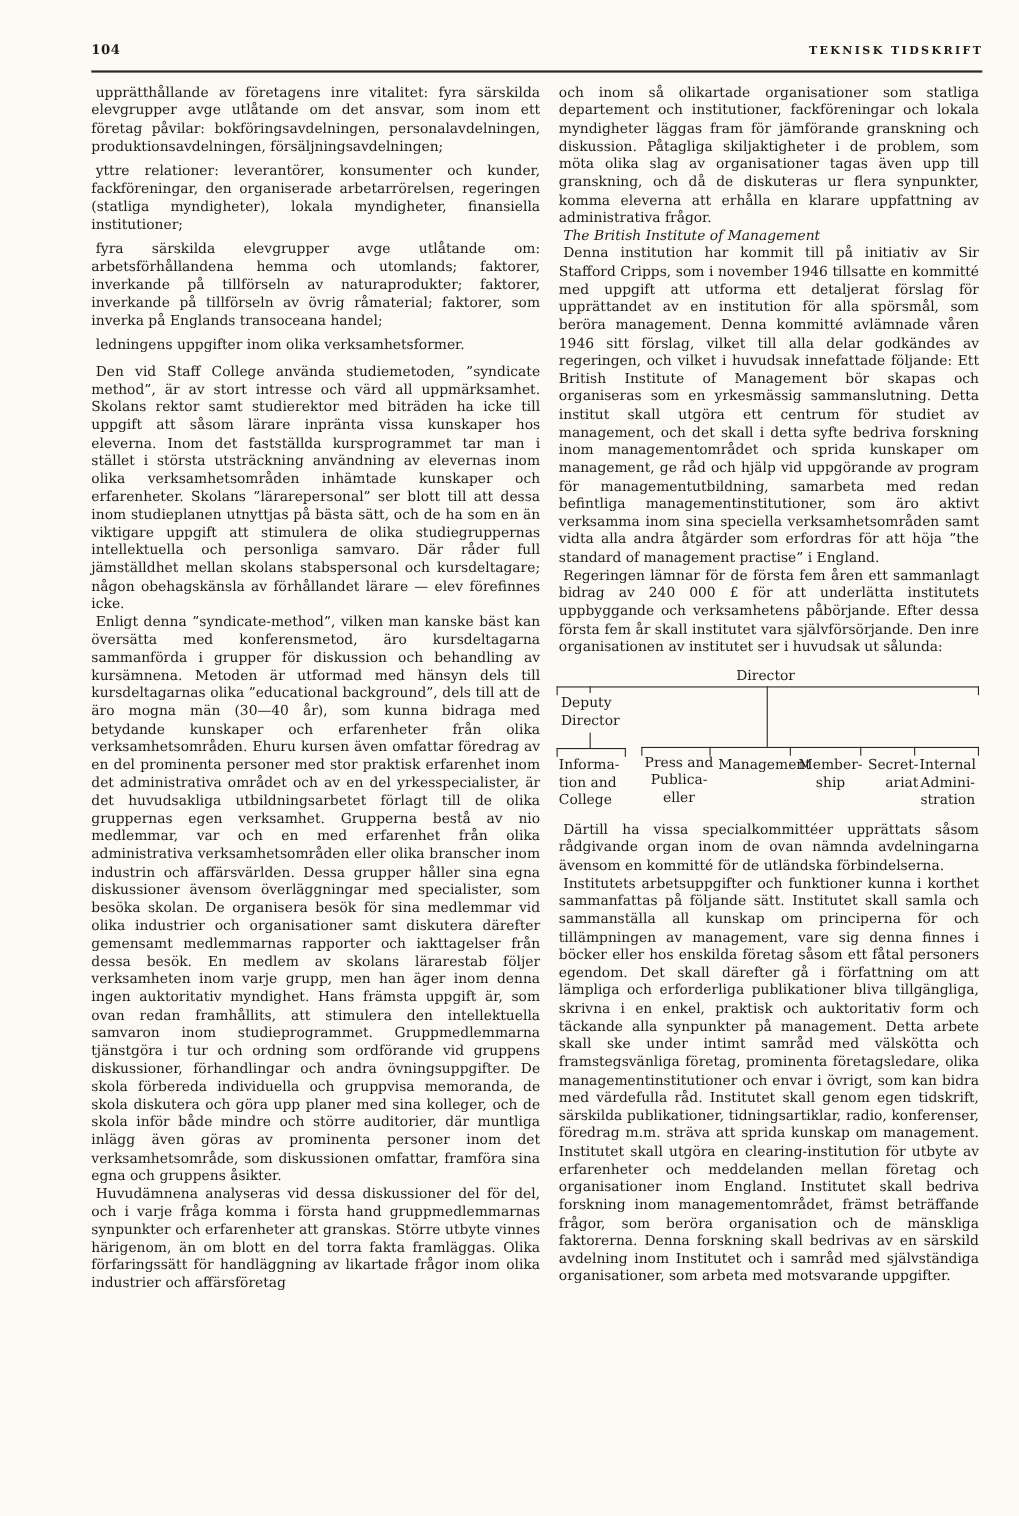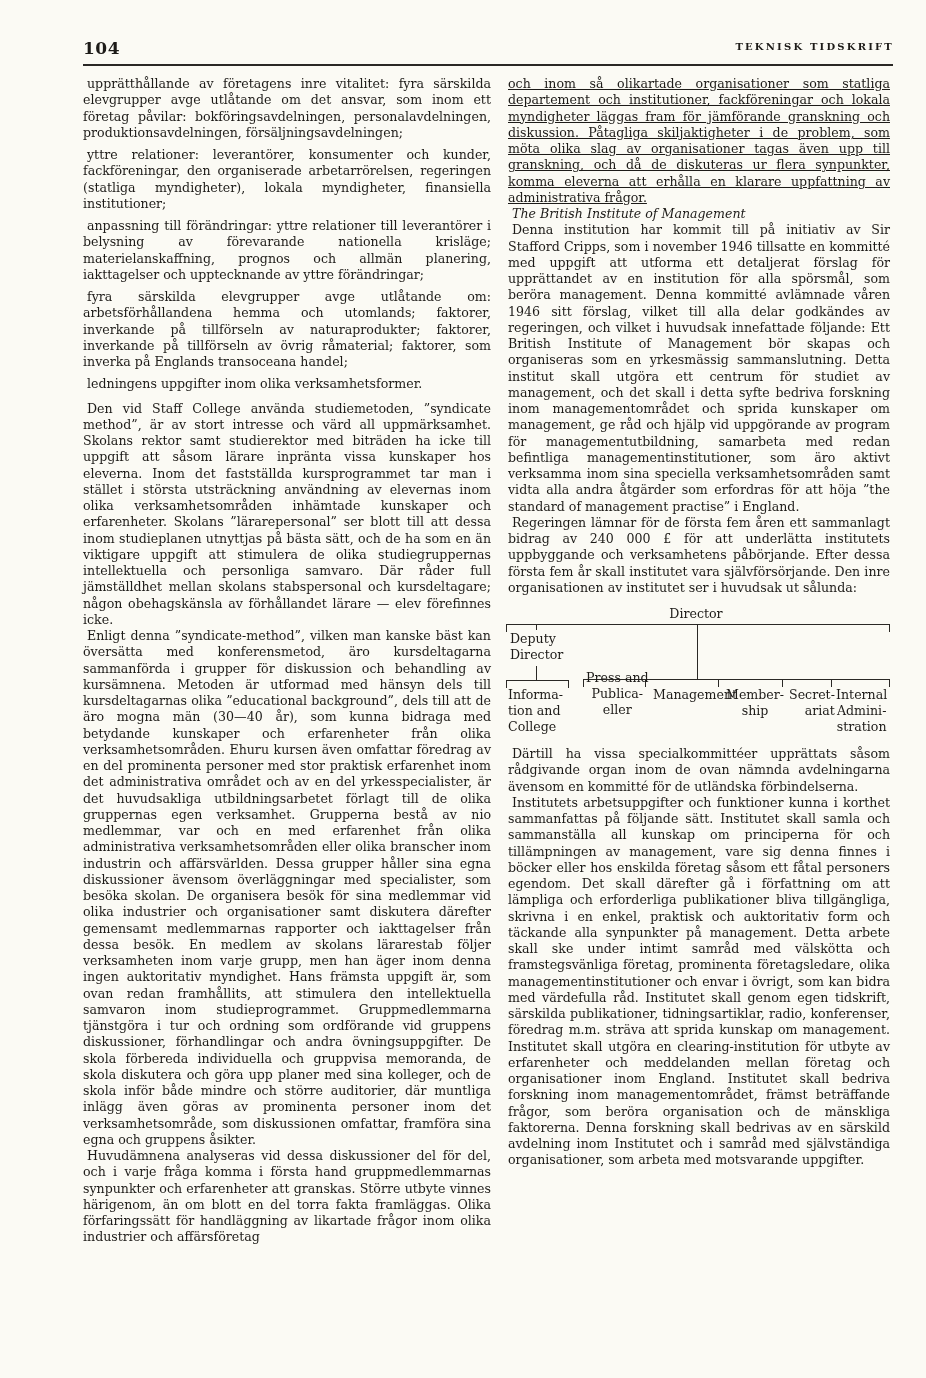--- a/index.html
+++ b/index.html
@@ -6,42 +6,42 @@
   body {
     width: 926px; height: 1378px;
     background: #fbfaf4;
     position: relative;
     overflow: hidden;
     font-family: "DejaVu Serif", "Liberation Serif", serif;
     color: #1d1b18;
   }
   .page-number {
     position: absolute; left: 83px; top: 38px;
-    font-size: 17px; font-weight: bold; letter-spacing: 0.5px;
+    font-size: 12px; font-weight: bold; letter-spacing: 0.5px;
   }
   .running-head {
     position: absolute; right: 32px; top: 41px;
     font-size: 10px; font-weight: bold; letter-spacing: 2.2px;
   }
   .head-rule {
     position: absolute; left: 83px; right: 33px; top: 64px;
     height: 2px; background: #2a2825;
   }
   .col {
     position: absolute; top: 76px;
     font-size: 12.6px;
     line-height: 16.25px;
     text-align: justify;
   }
   .col.left { left: 83px; width: 408px; }
   .col.right { left: 508px; width: 382px; }
   .col p { margin: 0; text-indent: 4px; }
   .col p.item { margin-bottom: 6px; }
   .col p.gap-before { margin-top: 8px; }
-  .col p.cont { text-indent: 0; text-decoration: underline; }
+  .col p.cont { text-indent: 0; }
   .section-heading {
     font-style: italic; margin: 10px 0 2px 0; text-indent: 0;
   }
   .orgchart {
     position: relative; width: 384px; height: 128px;
     margin: 10px 0 12px -2px;
     font-size: 12.6px; line-height: 16px;
   }
   .oc-line { position: absolute; background: #2a2825; }
   .oc-label { position: absolute; text-align: center; white-space: nowrap; }
@@ -50,21 +50,20 @@
 </head>
 <body>
 
 <div class="page-number">104</div>
 <div class="running-head">TEKNISK TIDSKRIFT</div>
 <div class="head-rule"></div>
 
 <div class="col left">
   <p class="item">upprätthållande av företagens inre vitalitet: fyra särskilda elevgrupper avge utlåtande om det ansvar, som inom ett företag påvilar: bokföringsavdelningen, personalavdelningen, produktionsavdelningen, försäljningsavdelningen;</p>
   <p class="item">yttre relationer: leverantörer, konsumenter och kunder, fackföreningar, den organiserade arbetarrörelsen, regeringen (statliga myndigheter), lokala myndigheter, finansiella institutioner;</p>
-  <p class="item">anpassning till förändringar: yttre relationer till leverantörer i belysning av förevarande nationella krisläge; materielanskaffning, prognos och allmän planering, iakttagelser och upptecknande av yttre förändringar;</p>
   <p class="item">fyra särskilda elevgrupper avge utlåtande om: arbetsförhållandena hemma och utomlands; faktorer, inverkande på tillförseln av naturaprodukter; faktorer, inverkande på tillförseln av övrig råmaterial; faktorer, som inverka på Englands transoceana handel;</p>
   <p class="item">ledningens uppgifter inom olika verksamhetsformer.</p>
   <p class="gap-before">Den vid Staff College använda studiemetoden, ”syndicate method”, är av stort intresse och värd all uppmärksamhet. Skolans rektor samt studierektor med biträden ha icke till uppgift att såsom lärare inpränta vissa kunskaper hos eleverna. Inom det fastställda kursprogrammet tar man i stället i största utsträckning användning av elevernas inom olika verksamhetsområden inhämtade kunskaper och erfarenheter. Skolans ”lärarepersonal” ser blott till att dessa inom studieplanen utnyttjas på bästa sätt, och de ha som en än viktigare uppgift att stimulera de olika studiegruppernas intellektuella och personliga samvaro. Där råder full jämställdhet mellan skolans stabspersonal och kursdeltagare; någon obehagskänsla av förhållandet lärare — elev förefinnes icke.</p>
   <p>Enligt denna ”syndicate-method”, vilken man kanske bäst kan översätta med konferensmetod, äro kursdeltagarna sammanförda i grupper för diskussion och behandling av kursämnena. Metoden är utformad med hänsyn dels till kursdeltagarnas olika ”educational background”, dels till att de äro mogna män (30—40 år), som kunna bidraga med betydande kunskaper och erfarenheter från olika verksamhetsområden. Ehuru kursen även omfattar föredrag av en del prominenta personer med stor praktisk erfarenhet inom det administrativa området och av en del yrkesspecialister, är det huvudsakliga utbildningsarbetet förlagt till de olika gruppernas egen verksamhet. Grupperna bestå av nio medlemmar, var och en med erfarenhet från olika administrativa verksamhetsområden eller olika branscher inom industrin och affärsvärlden. Dessa grupper håller sina egna diskussioner ävensom överläggningar med specialister, som besöka skolan. De organisera besök för sina medlemmar vid olika industrier och organisationer samt diskutera därefter gemensamt medlemmarnas rapporter och iakttagelser från dessa besök. En medlem av skolans lärarestab följer verksamheten inom varje grupp, men han äger inom denna ingen auktoritativ myndighet. Hans främsta uppgift är, som ovan redan framhållits, att stimulera den intellektuella samvaron inom studieprogrammet. Gruppmedlemmarna tjänstgöra i tur och ordning som ordförande vid gruppens diskussioner, förhandlingar och andra övningsuppgifter. De skola förbereda individuella och gruppvisa memoranda, de skola diskutera och göra upp planer med sina kolleger, och de skola inför både mindre och större auditorier, där muntliga inlägg även göras av prominenta personer inom det verksamhetsområde, som diskussionen omfattar, framföra sina egna och gruppens åsikter.</p>
   <p>Huvudämnena analyseras vid dessa diskussioner del för del, och i varje fråga komma i första hand gruppmedlemmarnas synpunkter och erfarenheter att granskas. Större utbyte vinnes härigenom, än om blott en del torra fakta framläggas. Olika förfaringssätt för handläggning av likartade frågor inom olika industrier och affärsföretag</p>
 </div>
 
 <div class="col right">
   <p class="cont">och inom så olikartade organisationer som statliga departement och institutioner, fackföreningar och lokala myndigheter läggas fram för jämförande granskning och diskussion. Påtagliga skiljaktigheter i de problem, som möta olika slag av organisationer tagas även upp till granskning, och då de diskuteras ur flera synpunkter, komma eleverna att erhålla en klarare uppfattning av administrativa frågor.</p>
   <p class="section-heading">The British Institute of Management</p>
@@ -97,21 +96,21 @@
     <div class="oc-line" style="left:212px; top:73px; width:1px; height:8px;"></div>
     <div class="oc-line" style="left:276px; top:73px; width:1px; height:8px;"></div>
     <div class="oc-line" style="left:325px; top:73px; width:1px; height:8px;"></div>
     <div class="oc-line" style="left:383px; top:73px; width:1px; height:8px;"></div>
 
     <div class="oc-box" style="left:2px; top:81px;">
       <div>Informa-</div>
       <div>tion and</div>
       <div>College</div>
     </div>
-    <div class="oc-box" style="left:80px; top:64px; text-align:center;">
+    <div class="oc-box" style="left:80px; top:79px; text-align:center;">
       <div>Press and</div>
       <div>Publica-</div>
       <div>eller</div>
     </div>
     <div class="oc-box" style="left:147px; top:81px;">
       <div>Management</div>
     </div>
     <div class="oc-box" style="left:220px; top:81px; text-align:center;">
       <div>Member-</div>
       <div>ship</div>

